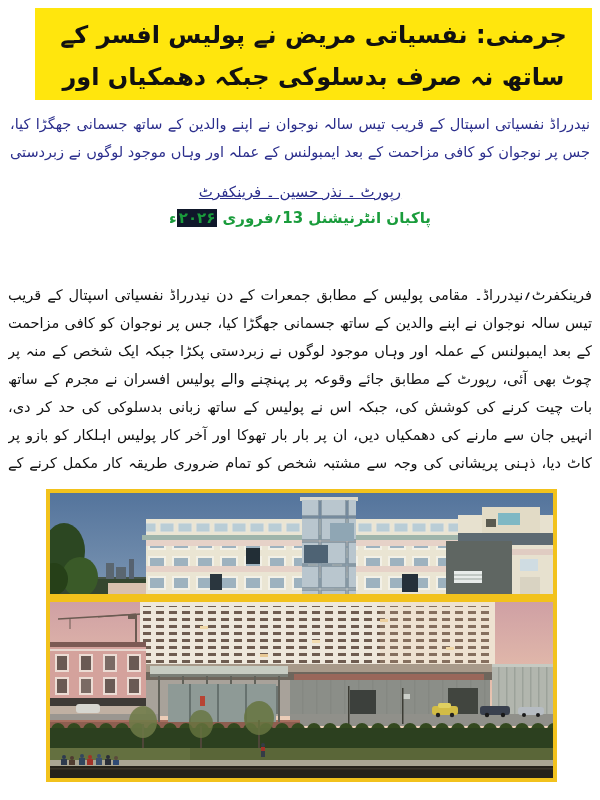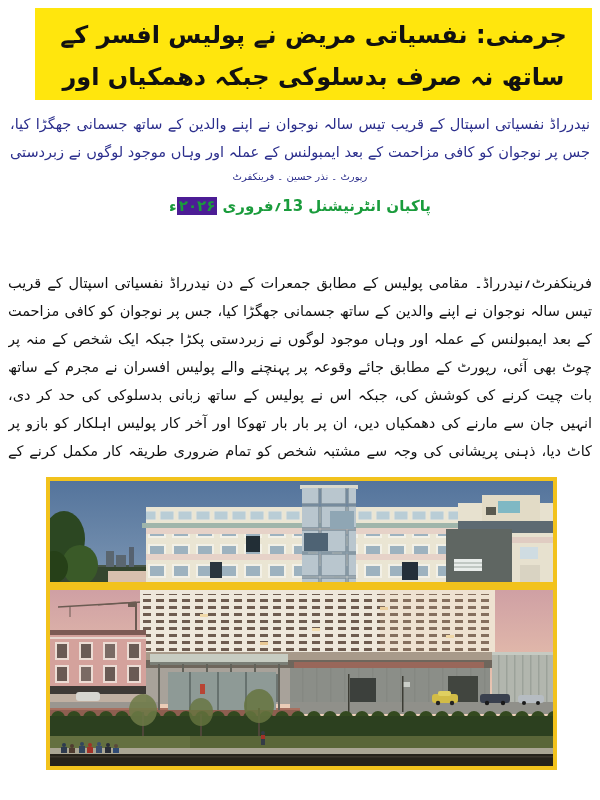--- a/index.html
+++ b/index.html
@@ -10,28 +10,28 @@
   .headline{
     margin:8px 8px 0 35px;height:84px;background:#ffe60d;color:#111111;
     font-size:24px;font-weight:bold;line-height:42px;text-align:center;
     padding:6px 12px 2px 12px;overflow:hidden;direction:rtl;
   }
   .lede{
     margin:10px 10px 0 10px;height:56px;color:#2b2e8c;font-size:14.5px;line-height:28px;
     text-align:justify;text-align-last:center;direction:rtl;overflow:hidden;
   }
   .byline{
-    margin-top:5px;height:24px;color:#2b2e8c;font-size:10px;text-align:center;
-    direction:rtl;overflow:hidden;
+    margin-top:17px;height:24px;color:#2b2e8c;font-size:15px;text-align:center;
+    direction:rtl;overflow:hidden;text-decoration:underline;
   }
   .dateline{
     margin-top:2px;height:26px;color:#1a9c3c;font-size:15px;font-weight:bold;
     text-align:center;direction:rtl;overflow:hidden;
   }
-  .dateline .yr{background:#4c1d95;padding:0 2px;}
+  .dateline .yr{background:#0f172a;padding:0 2px;}
   .body-text{
     margin:46px 8px 0 8px;height:196px;color:#111111;font-size:14.5px;line-height:28px;
     text-align:justify;text-align-last:center;direction:rtl;overflow:hidden;
   }
   .photos{margin:12px 0 0 46px;width:511px;}
   .photo{box-sizing:border-box;width:511px;border:4px solid #f2c21c;font-size:0;line-height:0;}
   .photo.p1{height:109px;}
   .photo.p2{height:184px;margin-top:0px;}
   .photo svg{width:100%;height:100%;display:block;}
 </style>

